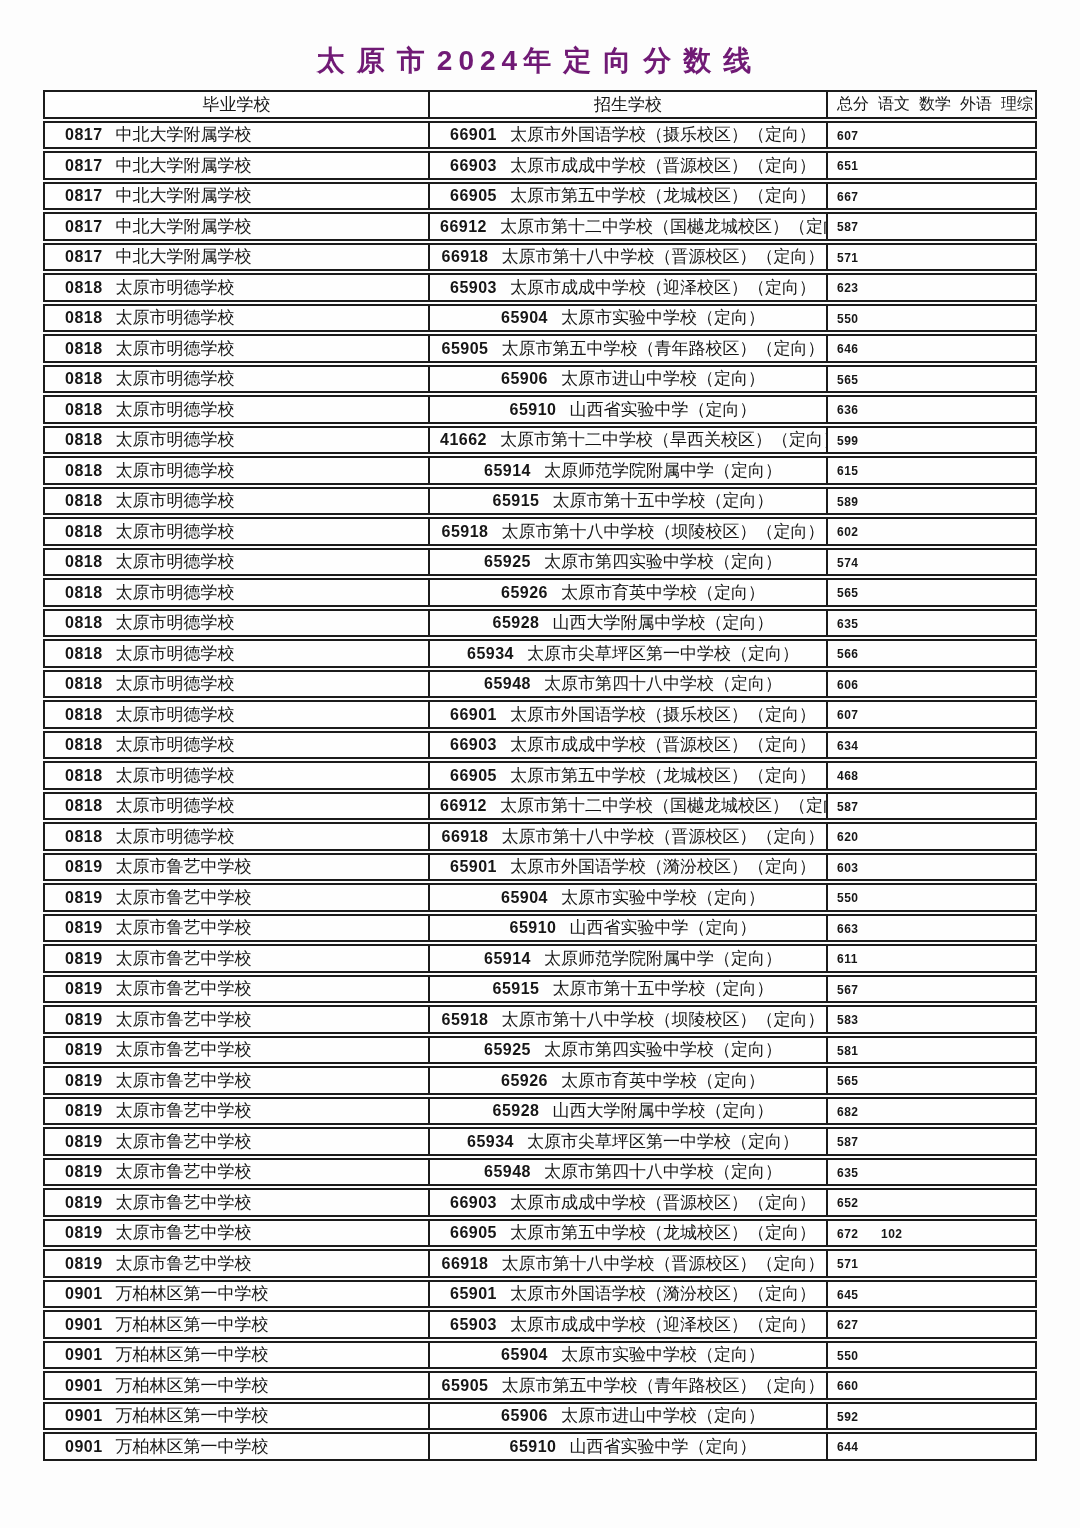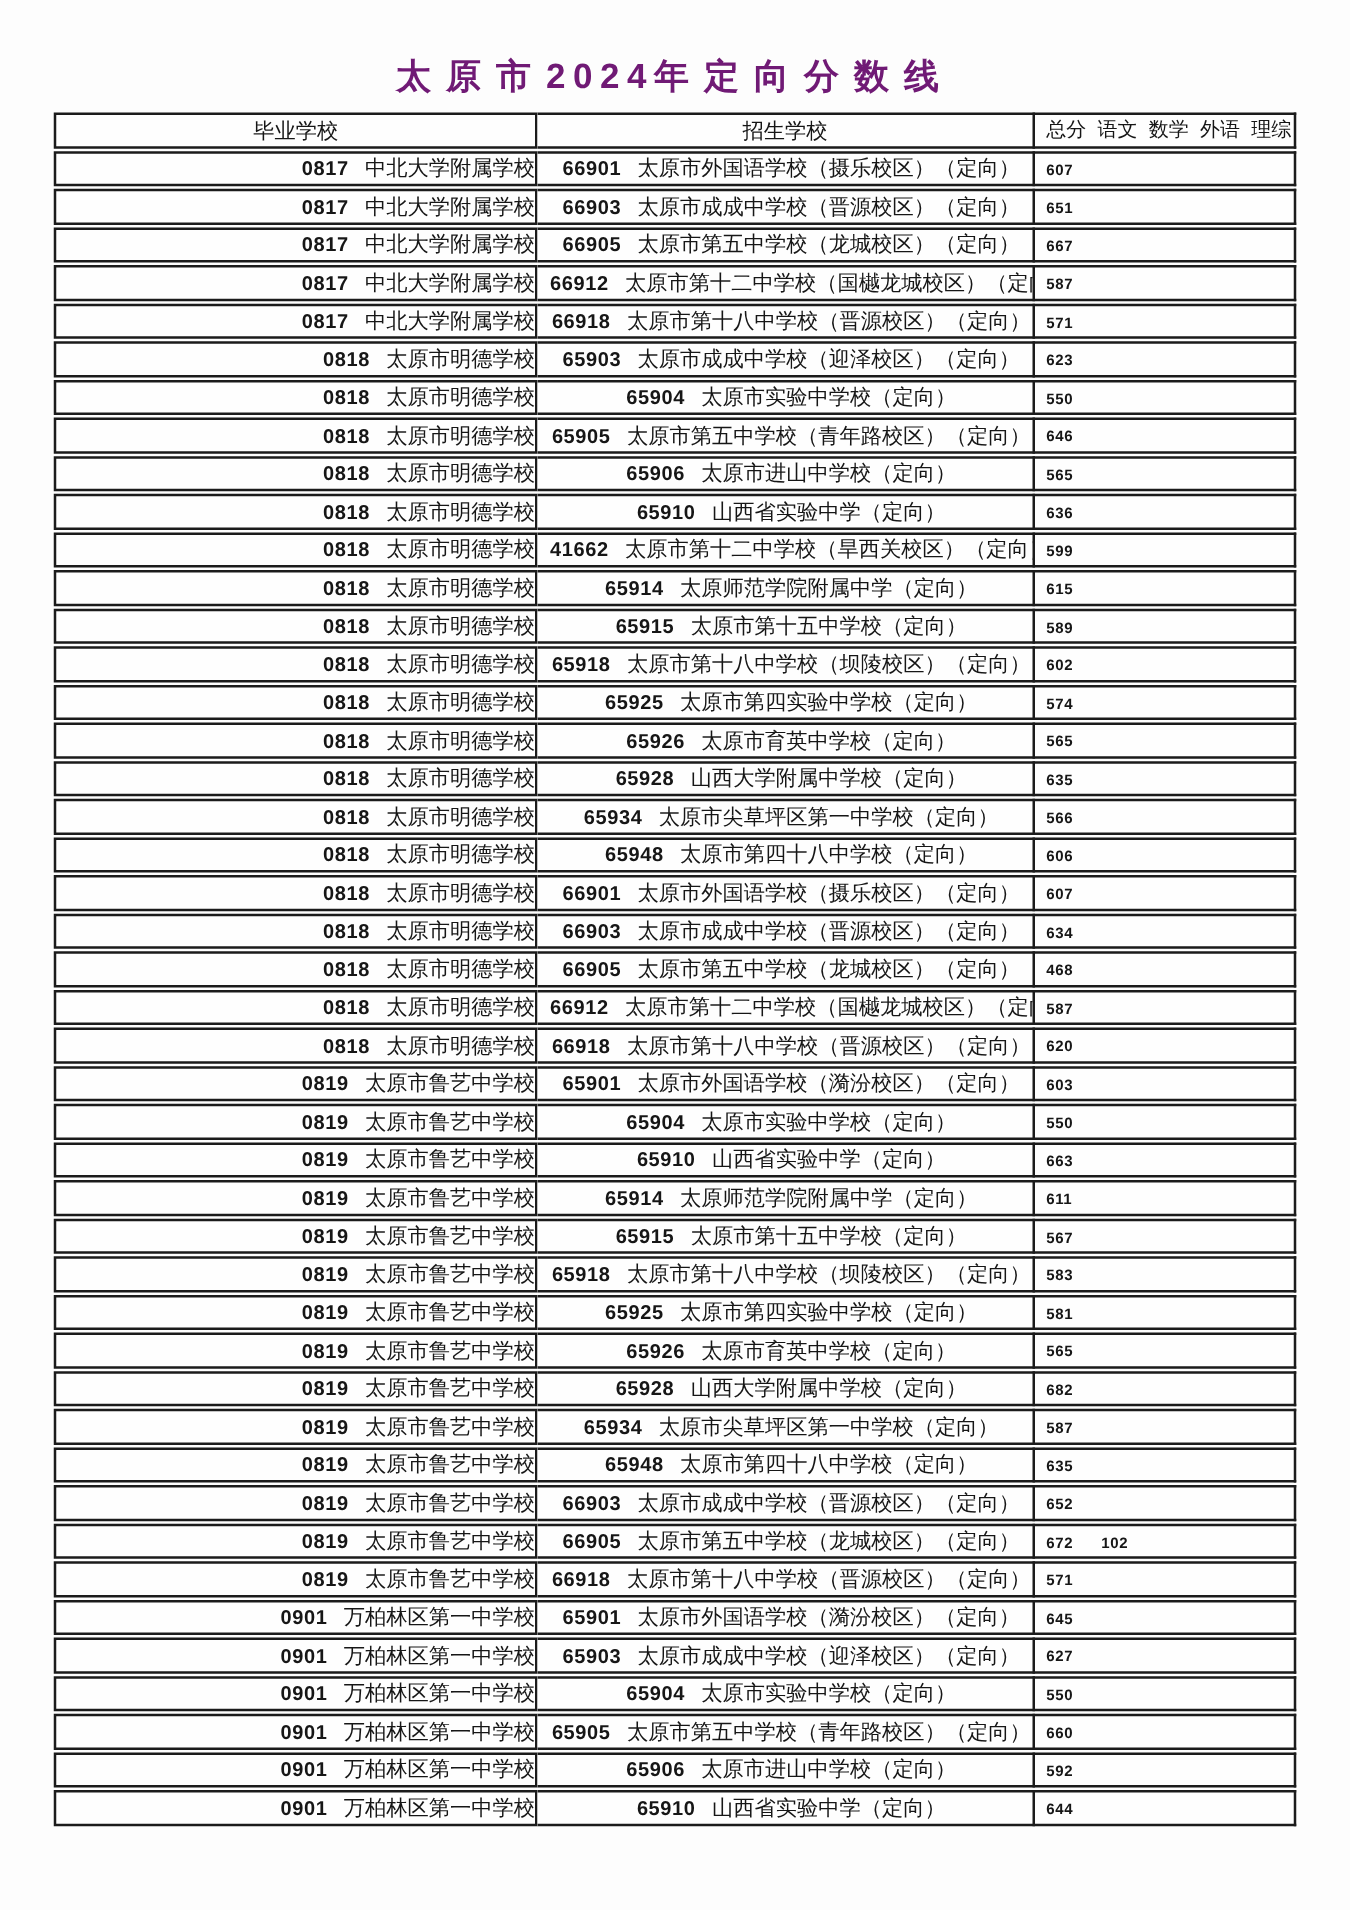--- a/index.html
+++ b/index.html
@@ -43,21 +43,21 @@
     padding: 0;
     font-size: 17px;
     font-weight: normal;
     white-space: nowrap;
     overflow: hidden;
     border-top: 2px solid #1b1b1b;
     border-bottom: 2px solid #1b1b1b;
     background: #fefefe;
     vertical-align: middle;
   }
-  .cell-c1 { border-left: 2px solid #1b1b1b; border-right: 2px solid #1b1b1b; padding-left: 4px; text-align: right; }
+  .cell-c1 { border-left: 2px solid #1b1b1b; border-right: 2px solid #1b1b1b; padding-left: 20px; text-align: left; }
   .cell-c2 { border-right: 2px solid #1b1b1b; padding-left: 10px; text-align: center; }
   .cell-c3 { border-right: 2px solid #1b1b1b; padding-left: 9px; text-align: left; }
 
   thead th.cell-c1, thead th.cell-c2 { text-align: center; padding-left: 0; }
   thead th.cell-c3 { font-size: 16px; }
   .hlabel { margin-right: 9px; }
   .hlabel:last-child { margin-right: 0; }
 
   .code {
     font-family: "Liberation Sans", sans-serif;

